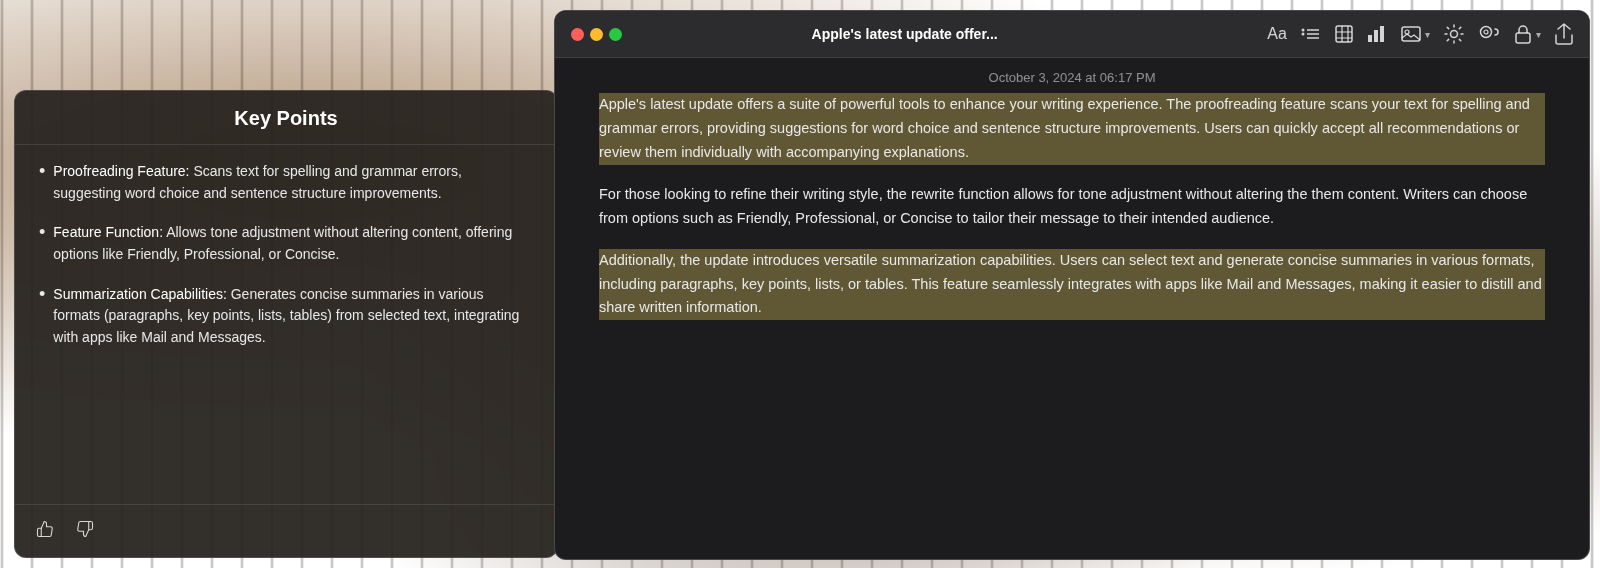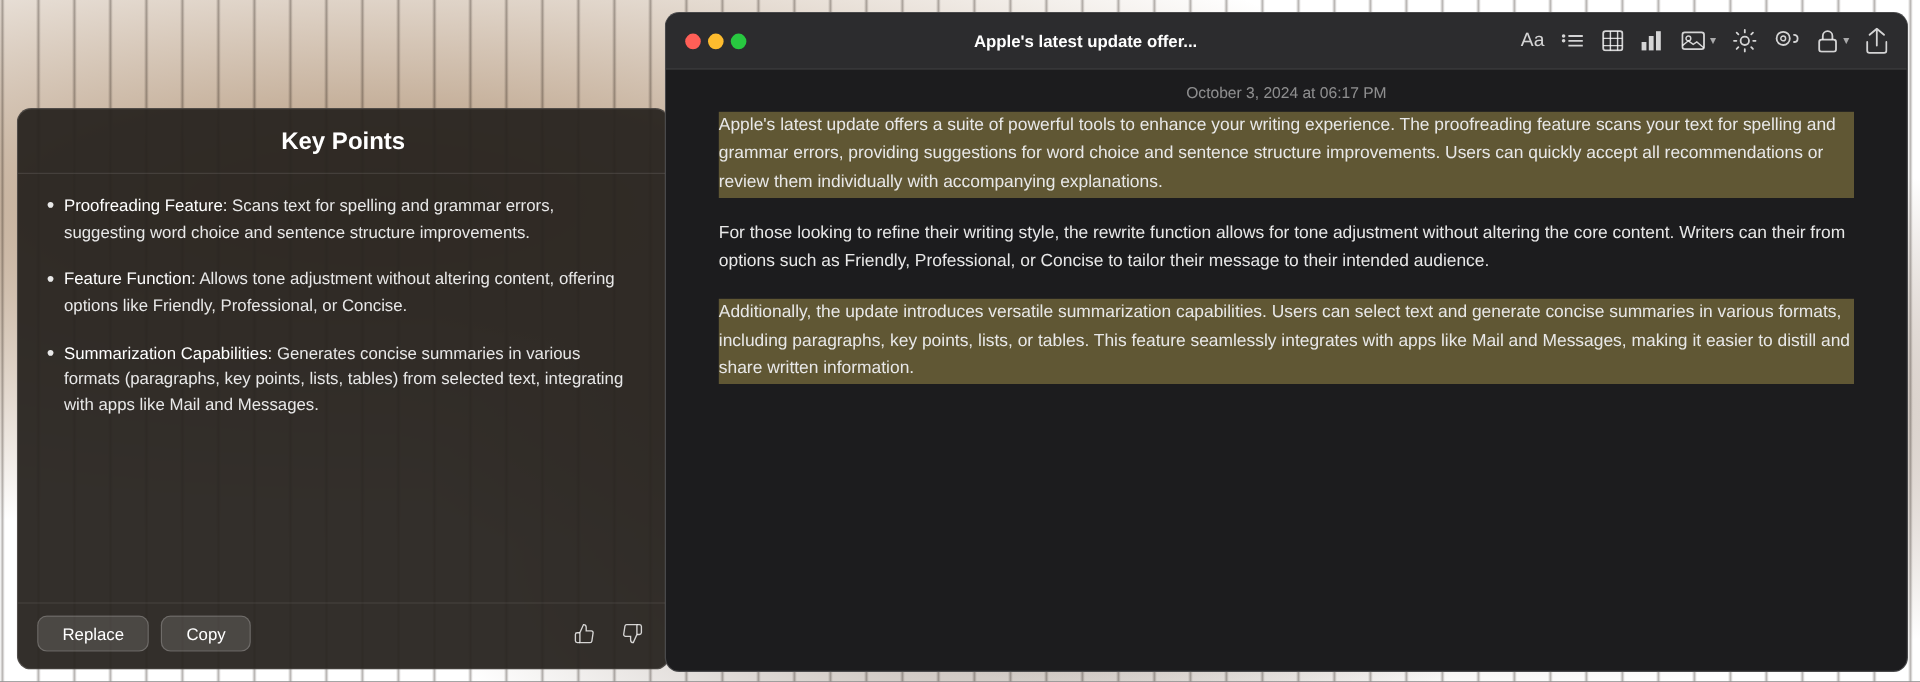--- a/index.html
+++ b/index.html
@@ -267,24 +267,20 @@
 
     <div class="bullet-item">
       <span class="bullet-dot">•</span>
       <span class="bullet-text">
         <strong>Summarization Capabilities:</strong><span> Generates concise summaries in various formats (paragraphs, key points, lists, tables) from selected text, integrating with apps like Mail and Messages.</span>
       </span>
     </div>
   </div>
 
   <div class="panel-footer">
-    <div class="footer-buttons">
-      <button class="btn">Replace</button>
-      <button class="btn">Copy</button>
-    </div>
     <div class="footer-icons">
       <span class="thumb-icon">
         <svg class="icon-svg" viewBox="0 0 24 24">
           <path d="M14 9V5a3 3 0 0 0-3-3l-4 9v11h11.28a2 2 0 0 0 2-1.7l1.38-9a2 2 0 0 0-2-2.3H14z" stroke="rgba(255,255,255,0.8)" fill="none"></path>
           <path d="M7 22H4a2 2 0 0 1-2-2v-7a2 2 0 0 1 2-2h3" stroke="rgba(255,255,255,0.8)" fill="none"></path>
         </svg>
       </span>
       <span class="thumb-icon">
         <svg class="icon-svg" viewBox="0 0 24 24">
           <path d="M10 15v4a3 3 0 0 0 3 3l4-9V2H5.72a2 2 0 0 0-2 1.7l-1.38 9a2 2 0 0 0 2 2.3H10z" stroke="rgba(255,255,255,0.8)" fill="none"></path>
@@ -364,16 +360,16 @@
           <path d="M1 12v7a2 2 0 0 0 2 2h12a2 2 0 0 0 2-2v-7" stroke="rgba(255,255,255,0.8)" stroke-width="1.5" stroke-linecap="round"></path>
         </svg>
       </span>
     </div>
   </div>
 
   <div class="date-header">October 3, 2024 at 06:17 PM</div>
 
   <div class="document-content">
     <span class="paragraph selected-text">Apple's latest update offers a suite of powerful tools to enhance your writing experience. The proofreading feature scans your text for spelling and grammar errors, providing suggestions for word choice and sentence structure improvements. Users can quickly accept all recommendations or review them individually with accompanying explanations.</span>
-    <span class="paragraph" style="color:#e8e8e8;">For those looking to refine their writing style, the rewrite function allows for tone adjustment without altering the core content. Writers can their from options such as Friendly, Professional, or Concise to tailor their message to their intended audience.</span>
+    <span class="paragraph" style="color:#e8e8e8;">For those looking to refine their writing style, the rewrite function allows for tone adjustment without altering the them content. Writers can choose from options such as Friendly, Professional, or Concise to tailor their message to their intended audience.</span>
     <span class="paragraph selected-text">Additionally, the update introduces versatile summarization capabilities. Users can select text and generate concise summaries in various formats, including paragraphs, key points, lists, or tables. This feature seamlessly integrates with apps like Mail and Messages, making it easier to distill and share written information.</span>
   </div>
 </div>
 
 </body></html>

